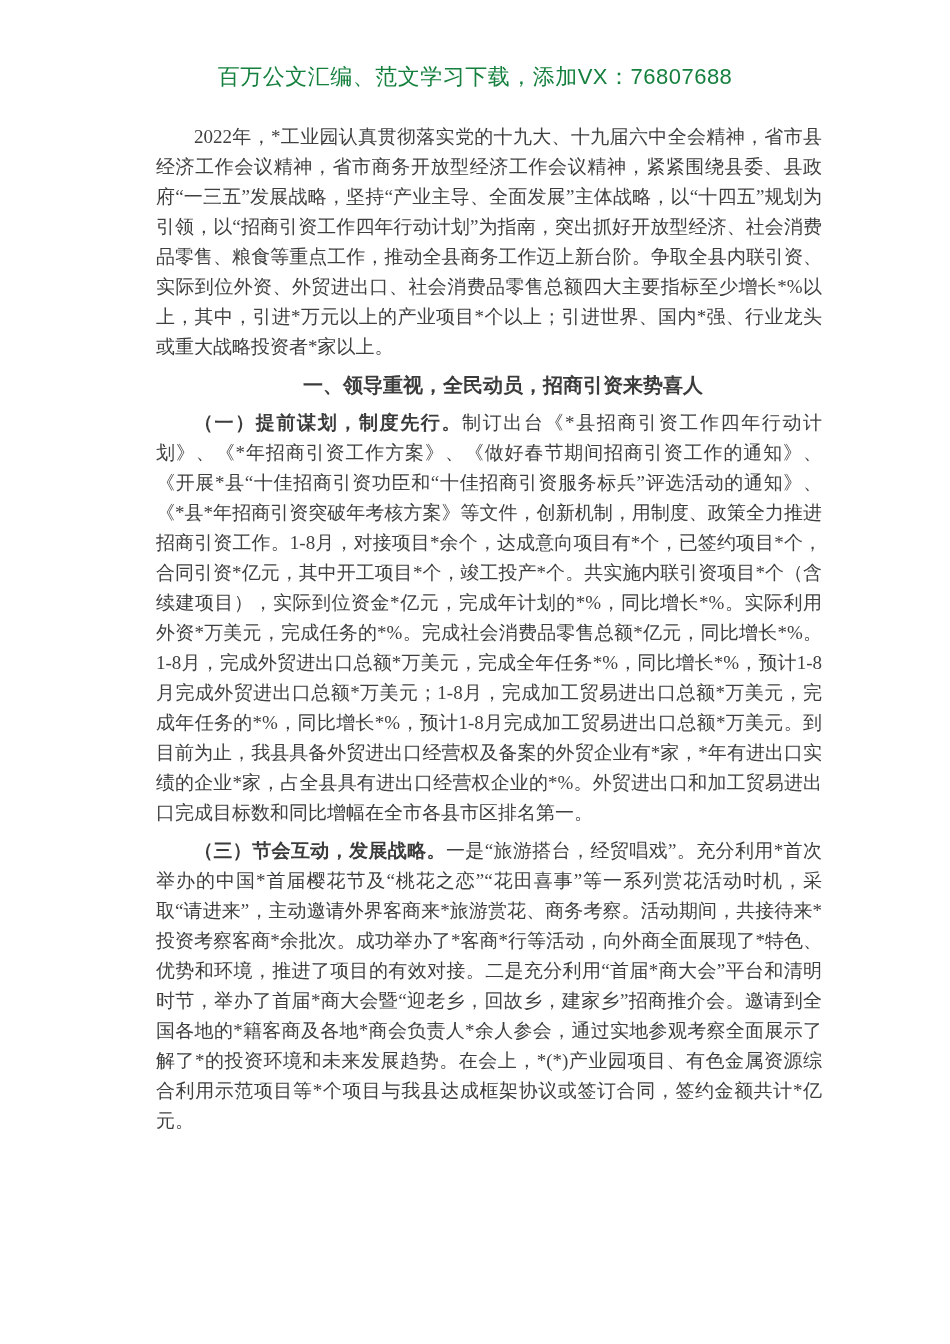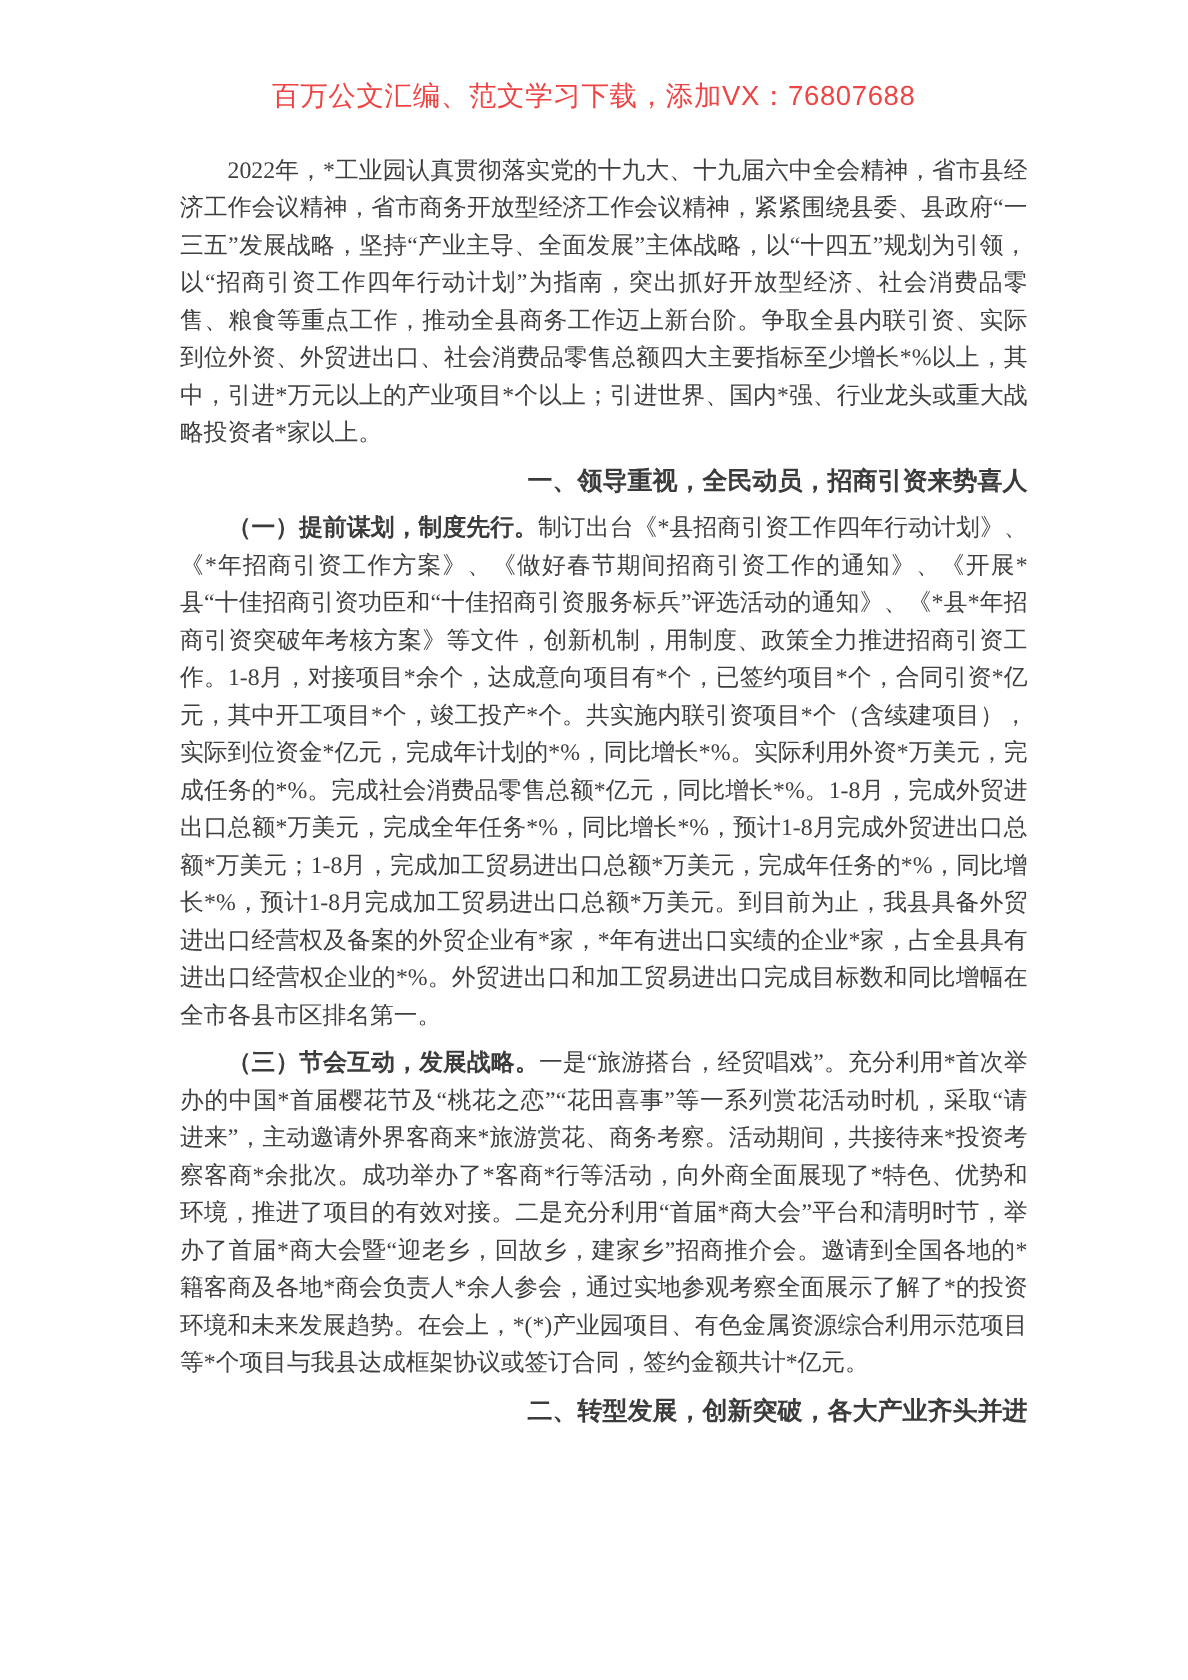--- a/index.html
+++ b/index.html
@@ -19,43 +19,43 @@
     height: 1344px;
     background: #ffffff;
   }
   .notice {
     padding-top: 64px;
     text-align: center;
     font-family: "Liberation Sans", sans-serif;
     font-size: 22px;
     font-weight: 500;
     letter-spacing: 0.5px;
-    color: #ef4444;
+    color: #15803d;
     line-height: 26px;
   }
   .doc {
     margin: 32px 128px 0 144px;
   }
   .para {
     font-size: 19px;
     line-height: 30px;
     color: #3f3f3f;
     text-align: justify;
     text-indent: 2em;
-    margin: 0 0 8px 0;
+    margin: 0 0 8px 12px;
   }
   .heading {
     font-family: "Liberation Sans", sans-serif;
     font-weight: 700;
     font-size: 20px;
     line-height: 30px;
     color: #3b3b3b;
     text-indent: 2em;
     margin: 8px 0 8px 0;
-    text-align: right;
+    text-align: center;
   }
   .lead {
     font-family: Liberation Sans, sans-serif;
     font-weight: 700;
     color: #3b3b3b;
   }
 </style>
 </head>
 <body>
 
@@ -67,16 +67,15 @@
 
     <p class="para">2022年，*工业园认真贯彻落实党的十九大、十九届六中全会精神，省市县经济工作会议精神，省市商务开放型经济工作会议精神，紧紧围绕县委、县政府“一三五”发展战略，坚持“产业主导、全面发展”主体战略，以“十四五”规划为引领，以“招商引资工作四年行动计划”为指南，突出抓好开放型经济、社会消费品零售、粮食等重点工作，推动全县商务工作迈上新台阶。争取全县内联引资、实际到位外资、外贸进出口、社会消费品零售总额四大主要指标至少增长*%以上，其中，引进*万元以上的产业项目*个以上；引进世界、国内*强、行业龙头或重大战略投资者*家以上。</p>
 
     <p class="heading">一、领导重视，全民动员，招商引资来势喜人</p>
 
     <p class="para"><span class="lead">（一）提前谋划，制度先行。</span><span>制订出台《*县招商引资工作四年行动计划》、《*年招商引资工作方案》、《做好春节期间招商引资工作的通知》、《开展*县“十佳招商引资功臣和“十佳招商引资服务标兵”评选活动的通知》、《*县*年招商引资突破年考核方案》等文件，创新机制，用制度、政策全力推进招商引资工作。1-8月，对接项目*余个，达成意向项目有*个，已签约项目*个，合同引资*亿元，其中开工项目*个，竣工投产*个。共实施内联引资项目*个（含续建项目），实际到位资金*亿元，完成年计划的*%，同比增长*%。实际利用外资*万美元，完成任务的*%。完成社会消费品零售总额*亿元，同比增长*%。1-8月，完成外贸进出口总额*万美元，完成全年任务*%，同比增长*%，预计1-8月完成外贸进出口总额*万美元；1-8月，完成加工贸易进出口总额*万美元，完成年任务的*%，同比增长*%，预计1-8月完成加工贸易进出口总额*万美元。到目前为止，我县具备外贸进出口经营权及备案的外贸企业有*家，*年有进出口实绩的企业*家，占全县具有进出口经营权企业的*%。外贸进出口和加工贸易进出口完成目标数和同比增幅在全市各县市区排名第一。</span></p>
 
 
     <p class="para"><span class="lead">（三）节会互动，发展战略。</span><span>一是“旅游搭台，经贸唱戏”。充分利用*首次举办的中国*首届樱花节及“桃花之恋”“花田喜事”等一系列赏花活动时机，采取“请进来”，主动邀请外界客商来*旅游赏花、商务考察。活动期间，共接待来*投资考察客商*余批次。成功举办了*客商*行等活动，向外商全面展现了*特色、优势和环境，推进了项目的有效对接。二是充分利用“首届*商大会”平台和清明时节，举办了首届*商大会暨“迎老乡，回故乡，建家乡”招商推介会。邀请到全国各地的*籍客商及各地*商会负责人*余人参会，通过实地参观考察全面展示了解了*的投资环境和未来发展趋势。在会上，*(*)产业园项目、有色金属资源综合利用示范项目等*个项目与我县达成框架协议或签订合同，签约金额共计*亿元。</span></p>
 
-    <p class="heading">二、转型发展，创新突破，各大产业齐头并进</p>
 
   </div>
 </div>
 
 </body></html>

